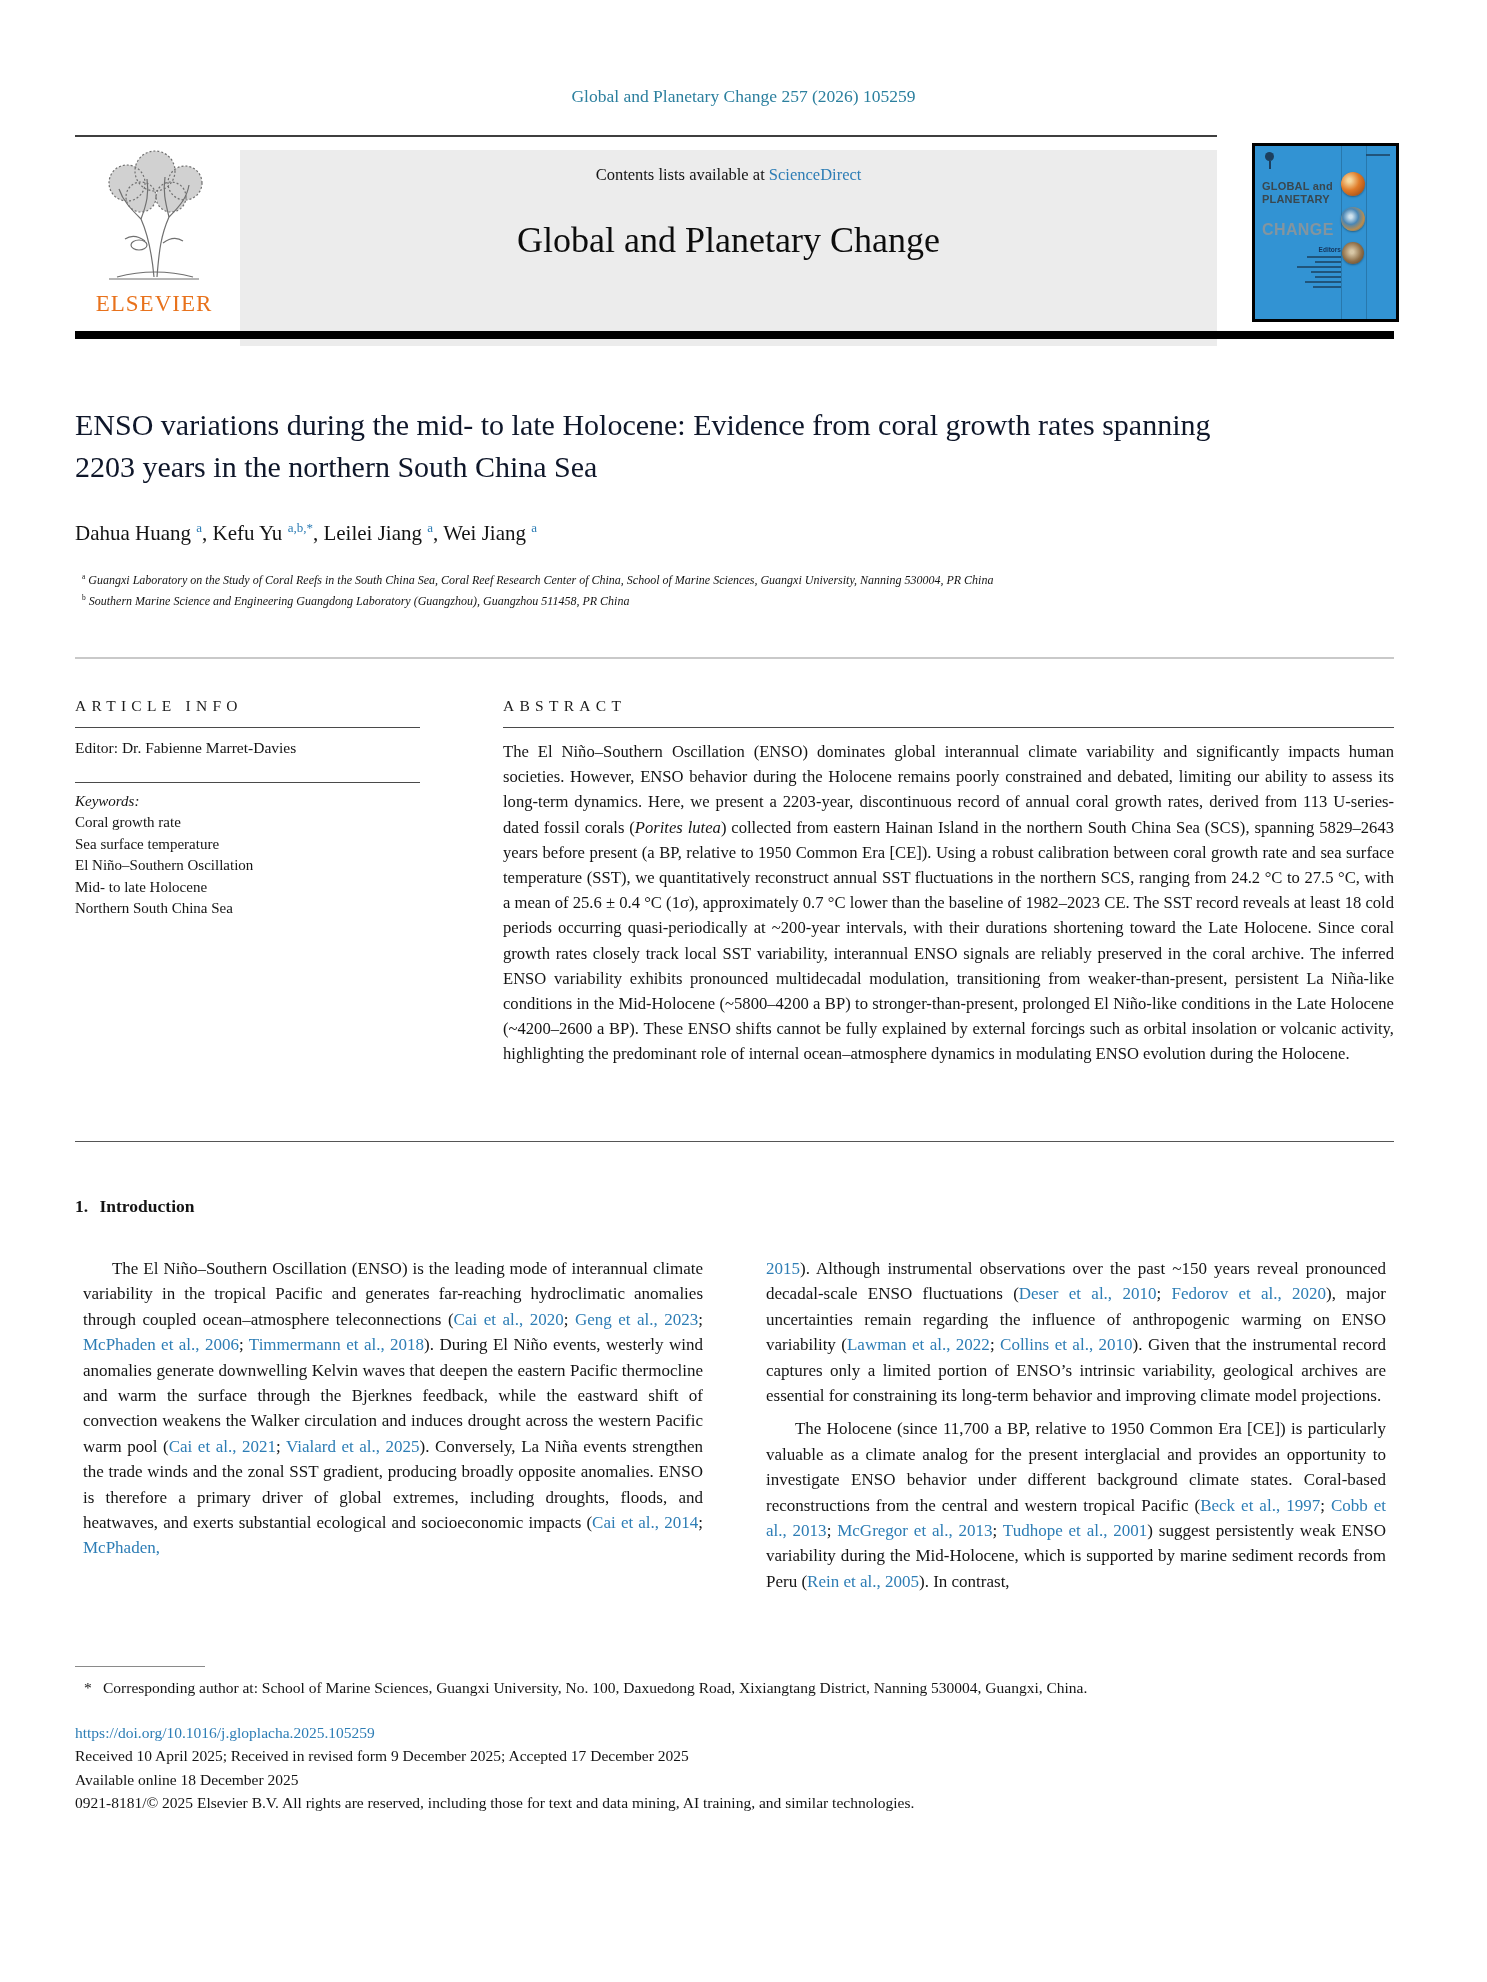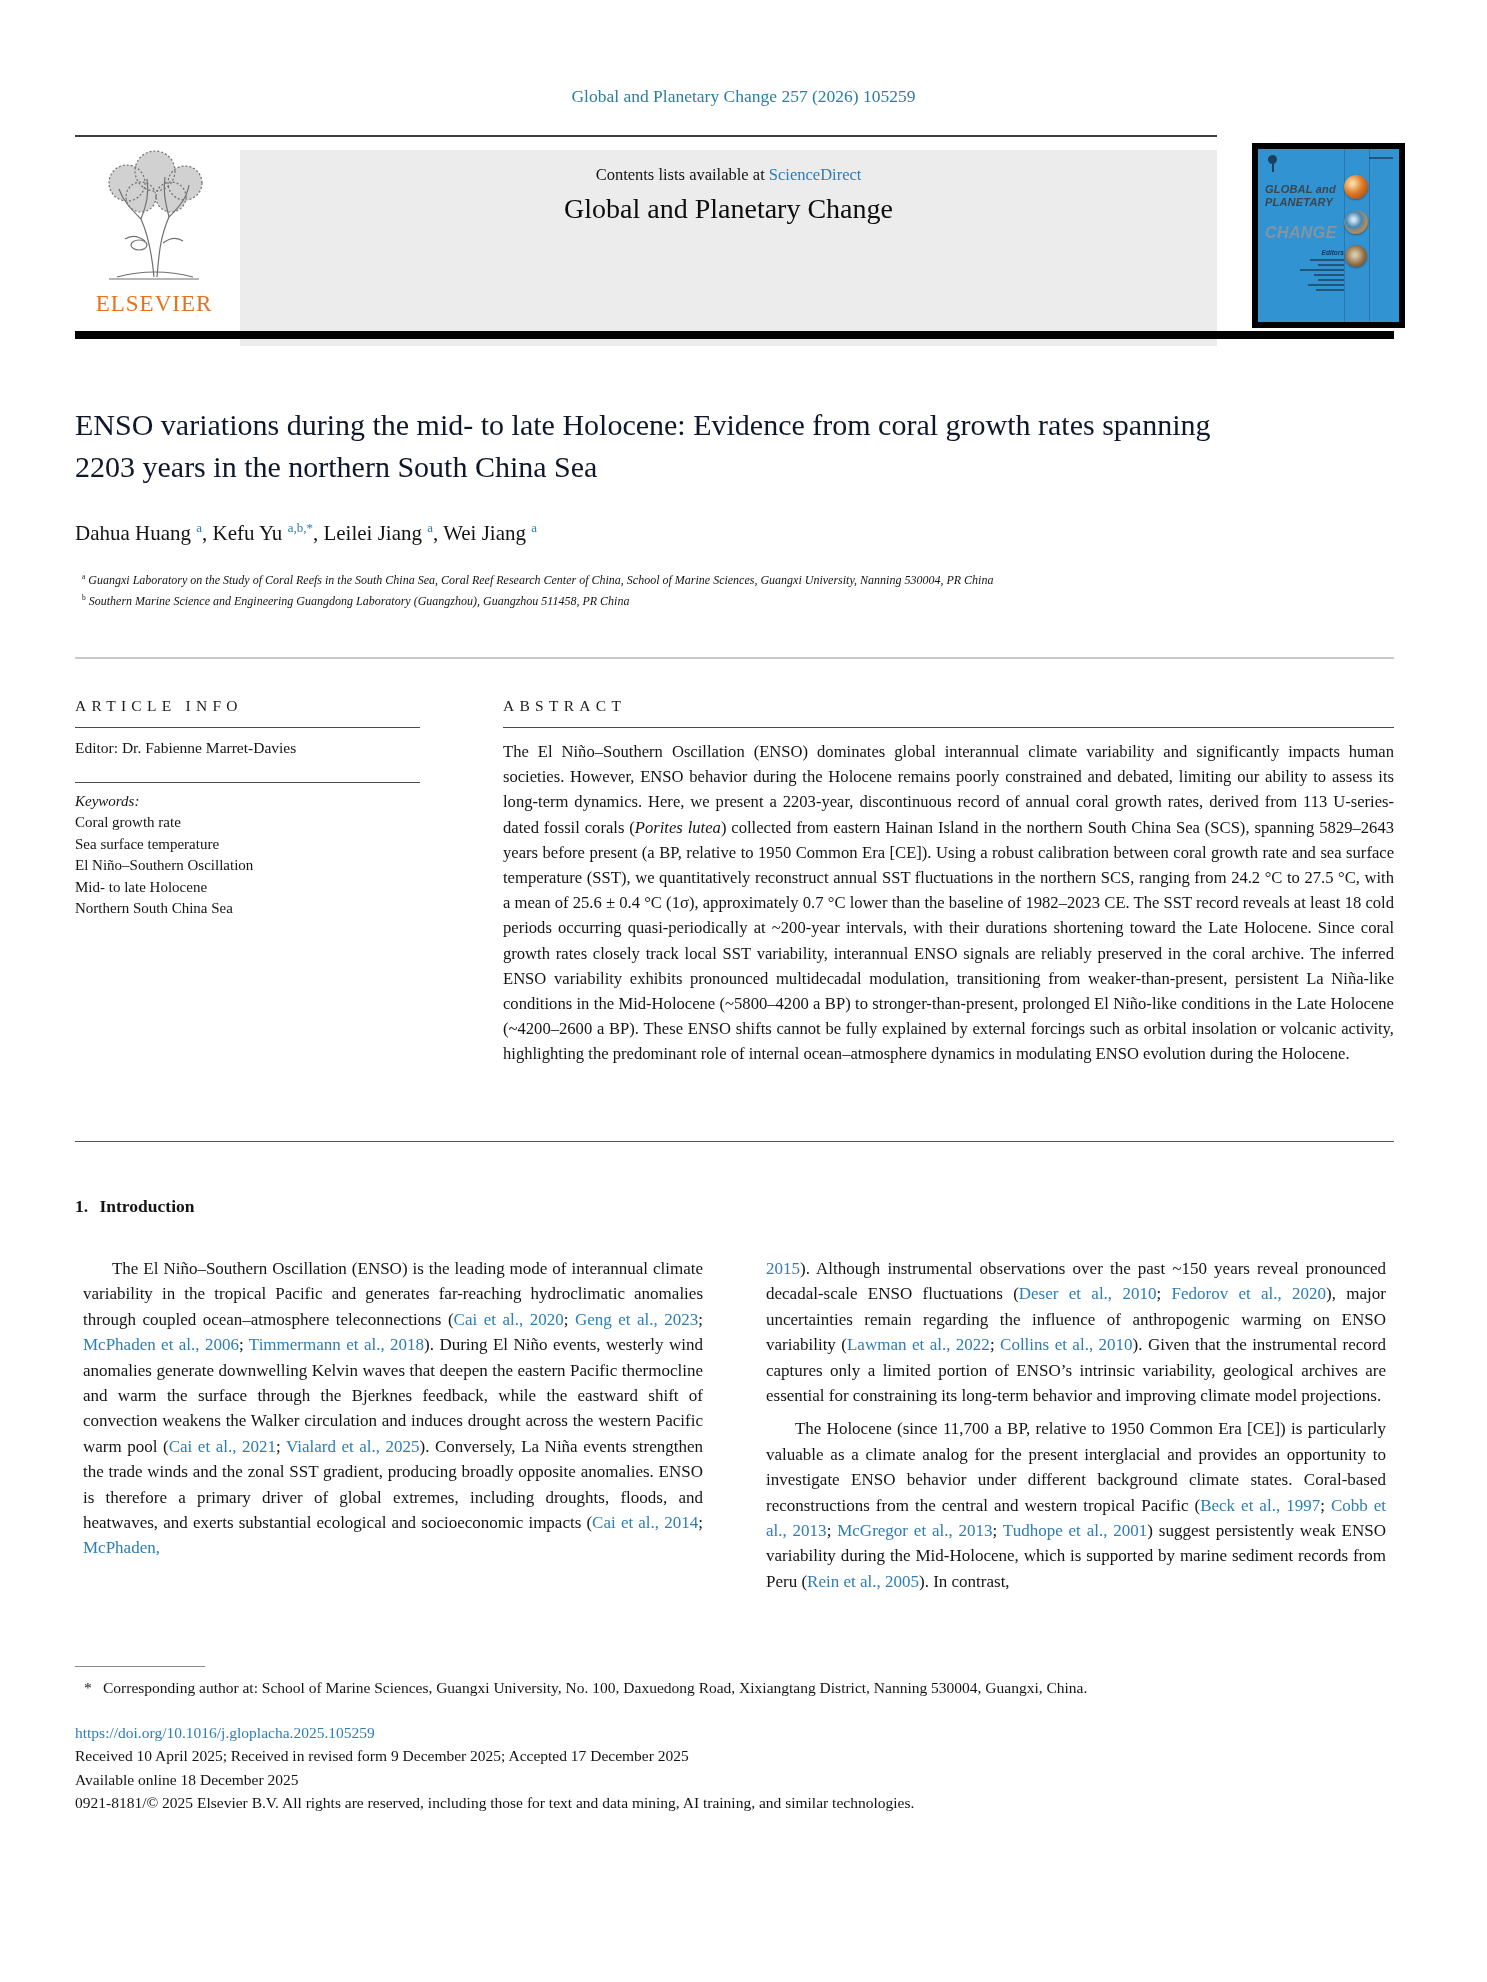--- a/index.html
+++ b/index.html
@@ -15,28 +15,28 @@
   .top-rule{position:absolute;top:135px;left:75px;width:1142px;height:2px;background:#3f3f3f;}
 
   
   .masthead{position:absolute;top:143px;left:75px;width:1319px;height:176px;}
   .logo-block{position:absolute;left:0;top:2px;width:158px;height:174px;}
   .logo-block svg{display:block;margin:0 auto;}
   .elsevier-text{position:absolute;left:0;top:146px;width:158px;text-align:center;
                  color:var(--orange,#e8721c);font-size:23px;letter-spacing:1px;}
   .banner-box{position:absolute;left:165px;top:7px;width:977px;height:196px;background:#ececec;}
   .contents-line{margin-top:15px;text-align:center;font-size:16.5px;}
-  .banner-title{margin-top:8px;text-align:center;font-size:28px;color:#0d0d0d;}
+  .banner-title{margin-top:34px;text-align:center;font-size:36px;color:#0d0d0d;}
   .homepage-line{margin-top:42px;text-align:center;font-size:15px;
                  font-family:"Liberation Sans", sans-serif;}
 
   
   .cover{position:absolute;left:1177px;top:0;width:141px;height:173px;
-         background:var(--cover,#3293d3);border:6px solid #000000;
-         font-family:"Liberation Sans", sans-serif;overflow:hidden;font-style:italic;}
+         background:var(--cover,#3293d3);border:3px solid #000000;
+         font-family:"Liberation Sans", sans-serif;overflow:hidden;}
   .cover-divider{position:absolute;top:0;bottom:0;width:1px;background:#2878ad;}
   .cover-logo{position:absolute;left:7px;top:6px;width:15px;height:19px;}
   .cover-logo .t-crown{width:9px;height:9px;border-radius:50%;background:#1c3f5e;margin:0 auto;}
   .cover-logo .t-stem{width:2px;height:8px;background:#1c3f5e;margin:0 auto;}
   .cover-issn{position:absolute;right:6px;top:8px;width:24px;height:2px;background:#1c3f5e;opacity:.75;}
   .cover-title{position:absolute;left:7px;top:34px;line-height:13px;}
   .cover-title .l1,.cover-title .l2{font-weight:bold;font-size:11px;color:#39474f;letter-spacing:.2px;}
   .cover-title .l3{font-weight:bold;font-size:16px;color:#84959f;letter-spacing:.4px;margin-top:17px;}
   .cover-editors{position:absolute;left:28px;top:100px;width:58px;text-align:right;}
   .cover-editors .lbl{font-size:6.5px;font-weight:bold;color:#14355c;margin-bottom:3px;}

